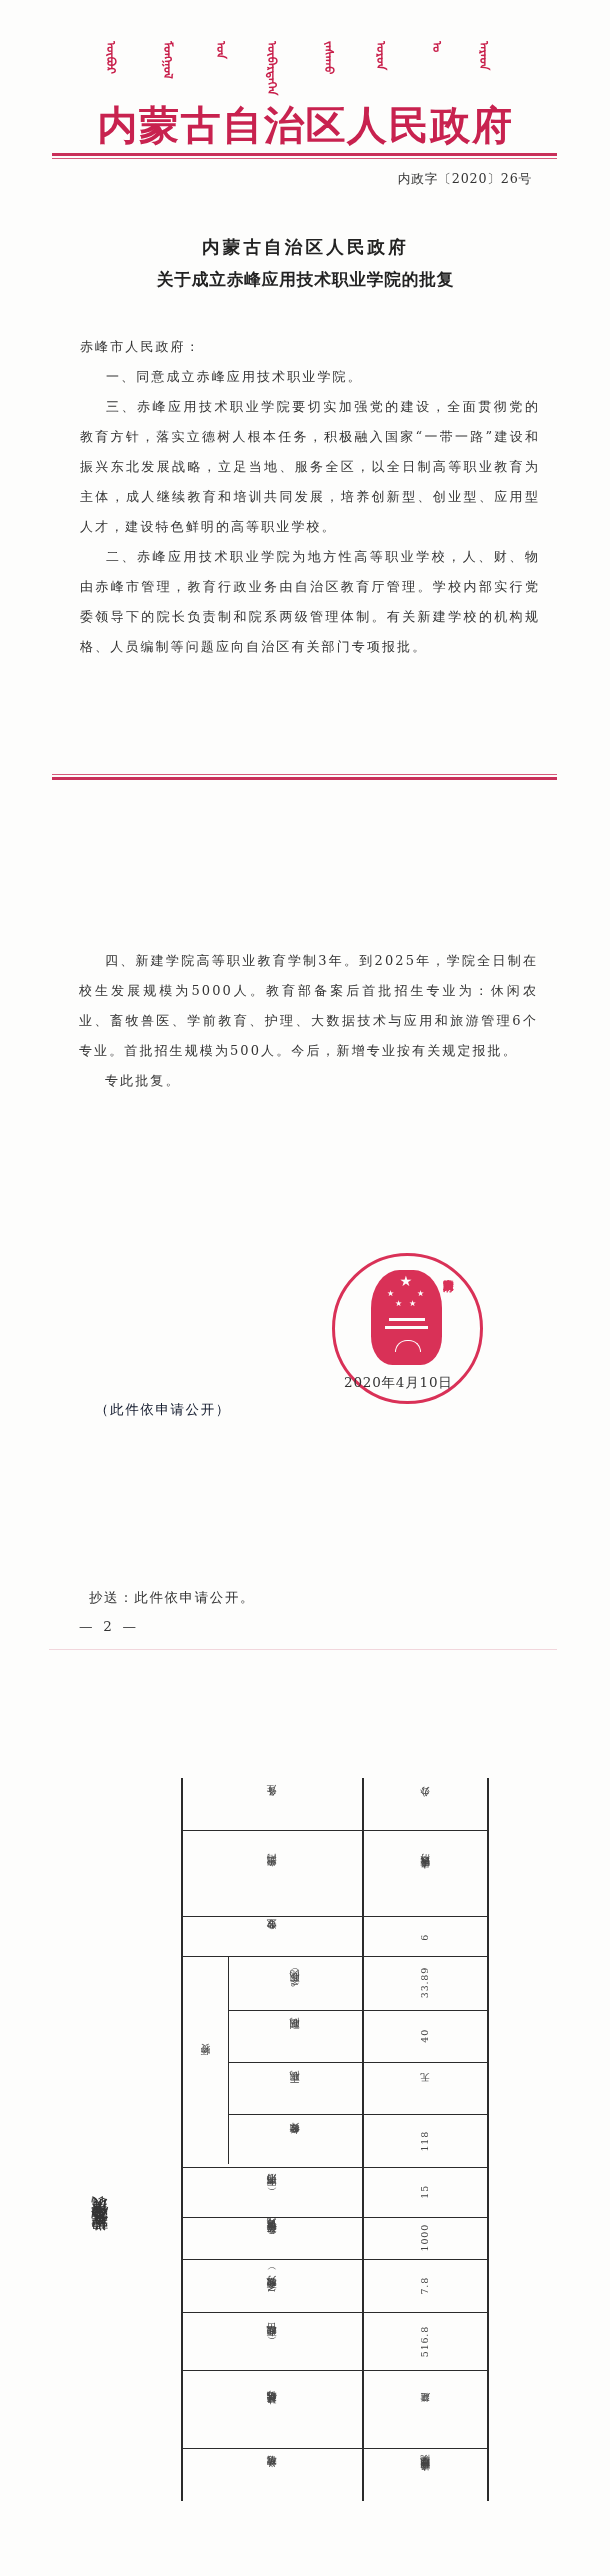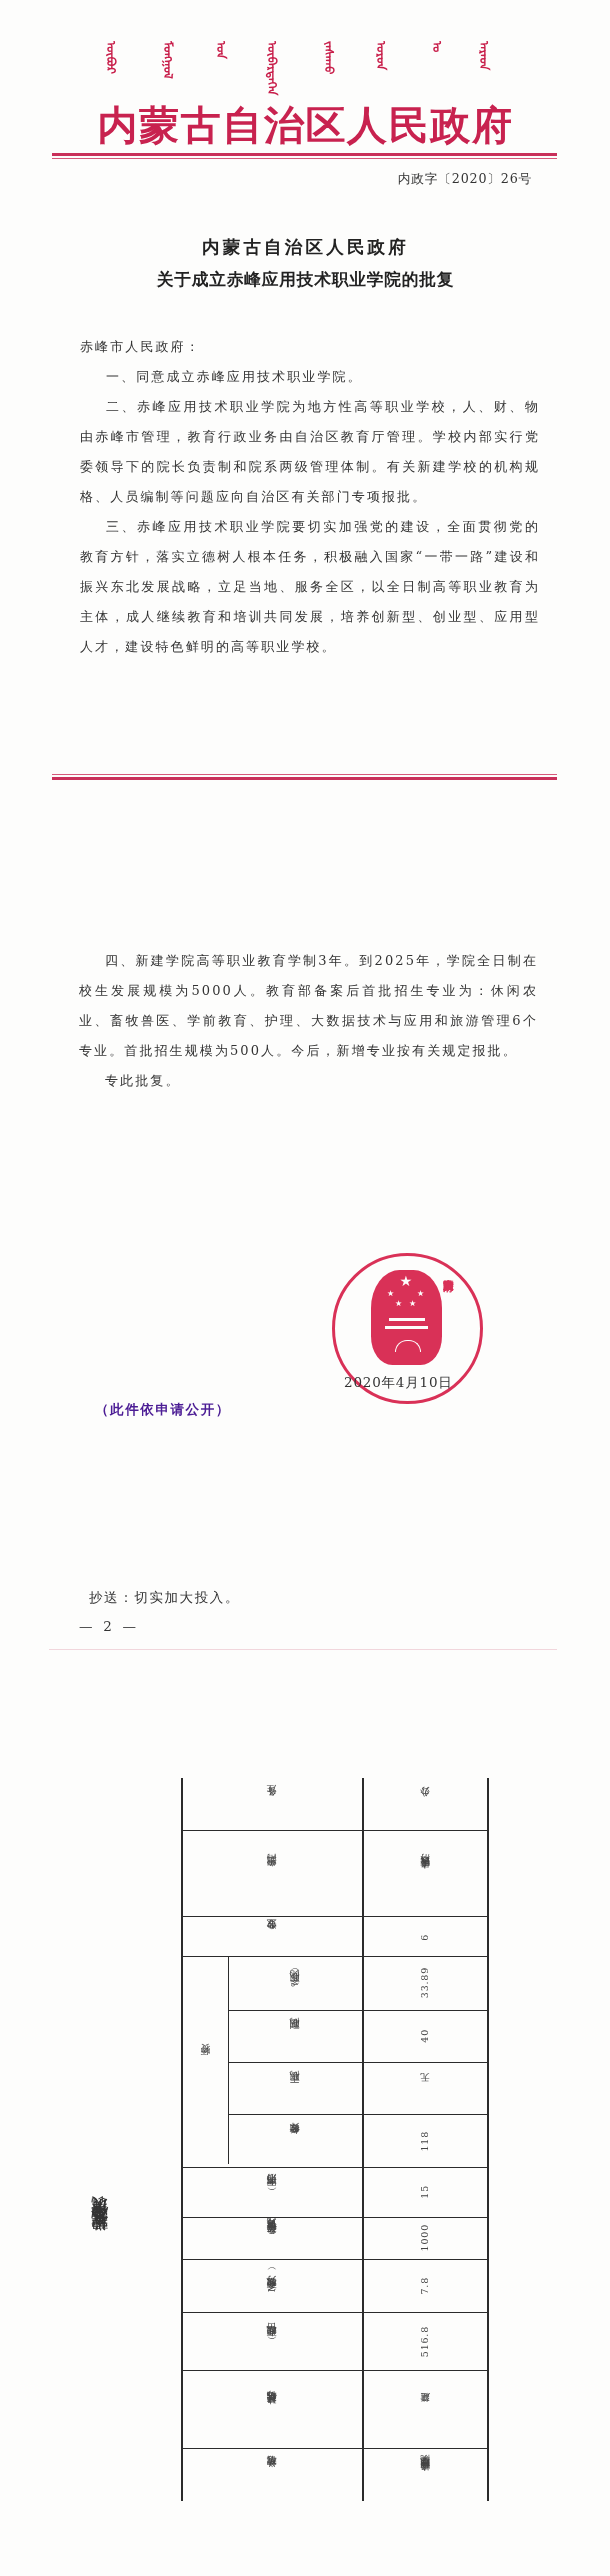--- a/index.html
+++ b/index.html
@@ -43,21 +43,21 @@
   }
   .seal-inner {
     position: absolute; left: 36px; top: 14.3px; width: 71px; height: 95px;
     background: #d7204a; border-radius: 40% 40% 30% 30%;
   }
   .seal-star { position: absolute; color: #fdfdfc; font-family: "DejaVu Sans", sans-serif; }
   .seal-text {
     position: absolute; color: #d7204a; font-size: 10.3px; font-weight: bold; font-family: "DejaVu Sans", sans-serif;
   }
   .date-line { position: absolute; top: 1374px; left: 344px; font-size: 13.5px; letter-spacing: 0.8px; color: #333; }
-  .disclosure { position: absolute; top: 1401px; left: 95px; font-size: 13.5px; letter-spacing: 1.6px; color: #4c1d95; font-weight: bold; }
+  .disclosure { position: absolute; top: 1401px; left: 95px; font-size: 13.5px; letter-spacing: 1.6px; color: #0f172a; }
   .cc-line { position: absolute; top: 1589px; left: 89px; font-size: 13.5px; letter-spacing: 1.6px; color: #333; }
   .page-num { position: absolute; top: 1618px; left: 79px; font-size: 13.5px; letter-spacing: 3.2px; color: #333; }
   .faint-rule { position: absolute; top: 1649px; left: 49px; width: 508px; height: 0.8px; background: #f1d6dc; }
   
   .table-title {
     position: absolute; left: 87px; top: 2039px; height: 206px; writing-mode: vertical-rl;
     transform: rotate(180deg); font-size: 16.7px; color: #333; letter-spacing: 1.6px;
     font-family: "DejaVu Sans", sans-serif;
   }
   .tbl-line { position: absolute; background: #2b2b2b; }
@@ -93,22 +93,22 @@
 </div>
 
 <div class="doc-number">内政字〔2020〕26号</div>
 
 <div class="doc-title-1">内蒙古自治区人民政府</div>
 <div class="doc-title-2">关于成立赤峰应用技术职业学院的批复</div>
 
 <div class="body-text" style="top:332px">
   <p>赤峰市人民政府：</p>
   <p class="indent">一、同意成立赤峰应用技术职业学院。</p>
+  <p class="indent">三、赤峰应用技术职业学院要切实加强党的建设，全面贯彻党的教育方针，落实立德树人根本任务，积极融入国家“一带一路”建设和振兴东北发展战略，立足当地、服务全区，以全日制高等职业教育为主体，成人继续教育和培训共同发展，培养创新型、创业型、应用型人才，建设特色鲜明的高等职业学校。</p>
   <p class="indent">二、赤峰应用技术职业学院为地方性高等职业学校，人、财、物由赤峰市管理，教育行政业务由自治区教育厅管理。学校内部实行党委领导下的院长负责制和院系两级管理体制。有关新建学校的机构规格、人员编制等问题应向自治区有关部门专项报批。</p>
-  <p class="indent">三、赤峰应用技术职业学院要切实加强党的建设，全面贯彻党的教育方针，落实立德树人根本任务，积极融入国家“一带一路”建设和振兴东北发展战略，立足当地、服务全区，以全日制高等职业教育为主体，成人继续教育和培训共同发展，培养创新型、创业型、应用型人才，建设特色鲜明的高等职业学校。</p>
 </div>
 
 <div class="red-rule" style="top:774px">
   <div class="thin" style="margin-top:0"></div>
     <div class="thick" style="margin-top:2.4px"></div>
 </div>
 
 <div class="body-text" style="top:928px; left:79px; width:459px;margin-top:18px;">
   <p class="indent">四、新建学院高等职业教育学制3年。到2025年，学院全日制在校生发展规模为5000人。教育部备案后首批招生专业为：休闲农业、畜牧兽医、学前教育、护理、大数据技术与应用和旅游管理6个专业。首批招生规模为500人。今后，新增专业按有关规定报批。</p>
   <p class="indent">专此批复。</p>
@@ -123,21 +123,21 @@
     <span class="seal-star" style="left:38px; top:28.6px; font-size:8px;">★</span>
     <div style="position:absolute; left:17.5px; top:48px; width:36px; height:2.4px; background:#fdfdfc;"></div>
     <div style="position:absolute; left:14.3px; top:56px; width:43px; height:2.4px; background:#fdfdfc;"></div>
     <div style="position:absolute; left:24px; top:70px; width:24px; height:11px; border:1.6px solid #fdfdfc; border-bottom:none; border-radius:12px 12px 0 0;"></div>
   </div>
   <span class="seal-text" style="left:107px; top:16px; writing-mode:vertical-rl;">内蒙古自治区人民政府</span>
 </div>
 
 <div class="date-line">2020年4月10日</div>
 <div class="disclosure">（此件依申请公开）</div>
-<div class="cc-line">抄送：切实加大投入。</div>
+<div class="cc-line">抄送：此件依申请公开。</div>
 <div class="page-num">— 2 —</div>
 <div class="faint-rule"></div>
 
 <div class="table-title">学校现有基本办学条件情况表</div>
 
 <div>
 
   <div class="tbl-line" style="left:181px; top:1778px; width:1.6px; height:723px;"></div>
   <div class="tbl-line" style="left:362px; top:1778px; width:1.6px; height:723px;"></div>
   <div class="tbl-line" style="left:487px; top:1778px; width:1.6px; height:723px;"></div>

